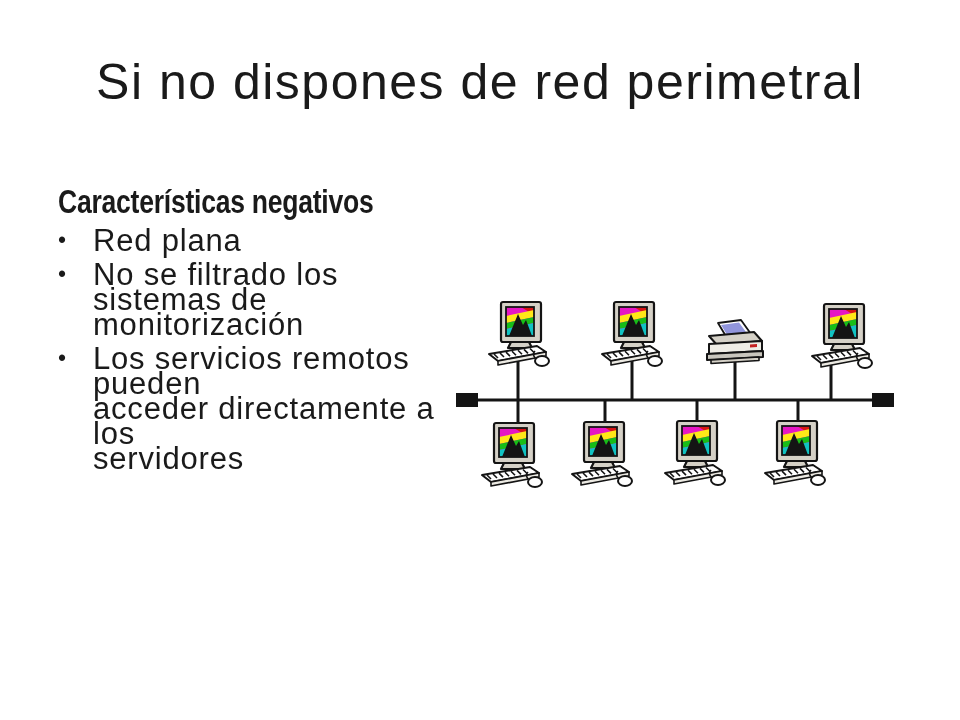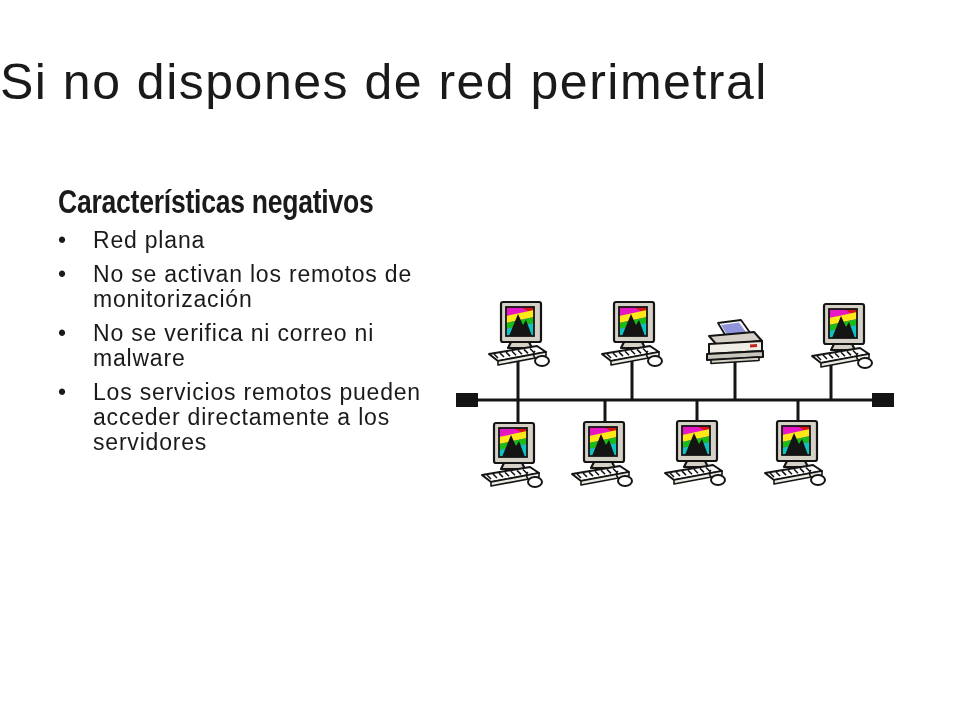--- a/index.html
+++ b/index.html
@@ -9,36 +9,36 @@
     --keyboard:#ffffff; --printer-paper:#9195dc; --printer-red:#c42222;
     --printer-front:#efede6; --printer-base:#c9c6bd;
   }
   *{margin:0;padding:0;box-sizing:border-box}
   html,body{width:960px;height:720px;background:var(--bg);}
   body{font-family:"Liberation Sans", sans-serif; color:var(--text); overflow:hidden;}
   .slide{position:relative;width:960px;height:720px;background:var(--bg);}
 
   .slide-title{
     position:absolute; left:0; right:0; top:52px;
-    text-align:left; font-weight:400; font-size:50px; line-height:60px;
+    text-align:center; font-weight:400; font-size:50px; line-height:60px;
     letter-spacing:1.5px; color:var(--text); white-space:nowrap;
   }
   .section-heading{
     position:absolute; left:58px; top:181px;
     font-weight:700; font-size:34px; line-height:40px; letter-spacing:-0.3px;
     transform:scaleX(0.78); transform-origin:left top; white-space:nowrap;
     color:var(--text);
   }
   .bullet-list{
     position:absolute; left:52px; top:228px; width:392px;
     list-style:none;
   }
   .bullet-list li{
     position:relative; padding-left:41px; max-width:392px;
-    font-size:23px; line-height:25px; letter-spacing:0.8px;
+    font-size:31px; line-height:25px; letter-spacing:0.8px;
     margin-bottom:9px; white-space:pre-line; color:var(--text);
   }
   .bullet-list li::before{
     content:"\2022";
     position:absolute; left:6px; top:0;
     font-size:23px; line-height:25px; color:var(--text);
   }
   .network-diagram{position:absolute; left:450px; top:285px;}
 
   
@@ -69,24 +69,22 @@
 <body>
 
 <div class="slide">
 
   <h1 class="slide-title">Si no dispones de red perimetral</h1>
 
   <h2 class="section-heading">Características negativos</h2>
 
   <ul class="bullet-list">
       <li>Red plana</li>
-      <li>No se activan los remotos de
+      <li>No se filtrado los sistemas de
 monitorización</li>
-      <li>No se verifica ni correo ni
-malware</li>
       <li>Los servicios remotos pueden
 acceder directamente a los
 servidores</li>
     </ul>
 
   <svg class="network-diagram" width="450" height="230" viewBox="0 0 450 230" xmlns="http://www.w3.org/2000/svg">
     <defs>
       <g id="workstation-icon-def">
         <rect class="pc-case" x="14" y="2" width="40" height="40" rx="2"></rect>
         <rect class="scr-mag" x="19" y="7" width="28" height="29"></rect>

